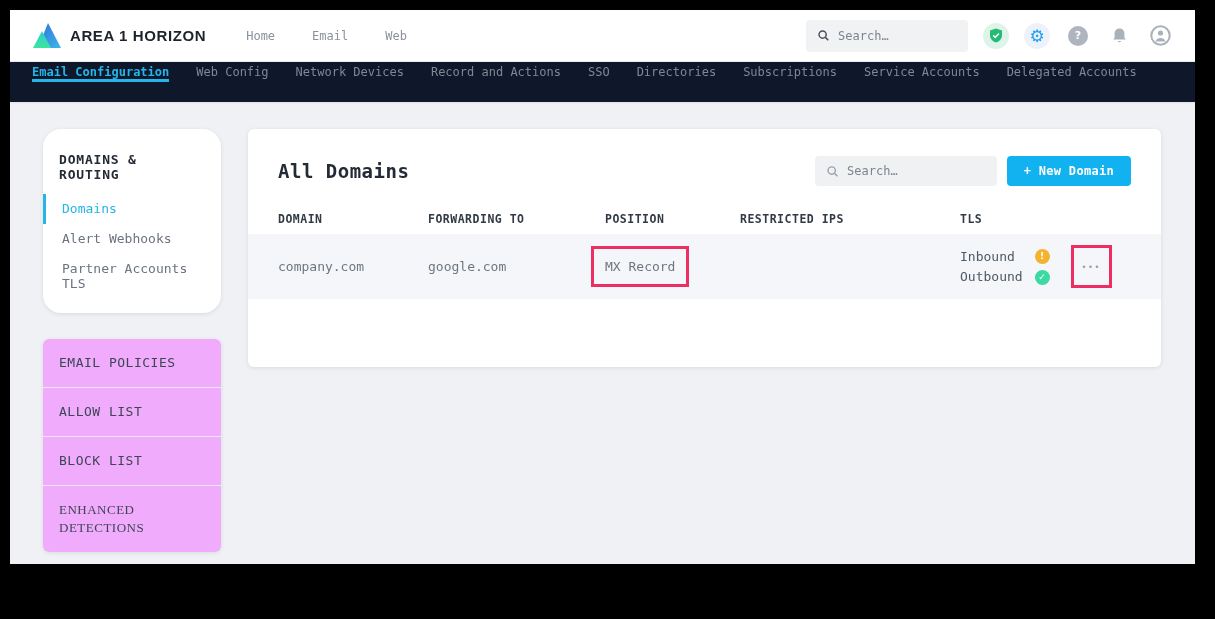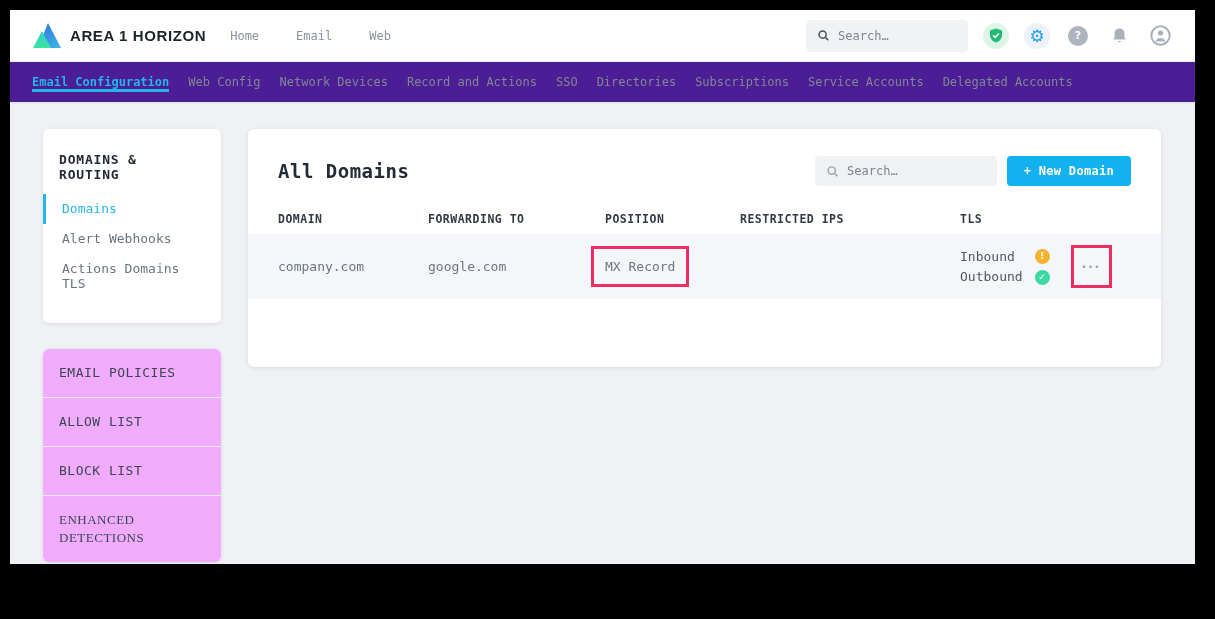--- a/index.html
+++ b/index.html
@@ -3,42 +3,42 @@
 <meta charset="utf-8">
 <style>
   * { margin:0; padding:0; box-sizing:border-box; }
   html,body { width:1215px; height:619px; background:#000; font-family:"DejaVu Sans Mono", monospace; }
   .app { position:absolute; left:10px; top:10px; width:1185px; height:554px; background:#fff; overflow:hidden; }
 
   
   .topbar { height:52px; display:flex; align-items:center; padding:0 22px; background:#fff; border-bottom:1px solid #ecedef; }
   .logo { display:flex; align-items:center; gap:8px; }
   .brand { font-family:"Liberation Sans", sans-serif; font-weight:bold; font-size:15px; letter-spacing:0.6px; color:#1e232b; }
-  .topnav { display:flex; gap:37px; margin-left:24px; }
+  .topnav { display:flex; gap:37px; margin-left:40px; }
   .topnav a { font-size:12px; color:#8a929d; text-decoration:none; }
   .top-right { margin-left:auto; display:flex; align-items:center; gap:15px; }
   .searchbox { display:flex; align-items:center; gap:9px; background:#f1f2f4; border-radius:4px; height:32px; width:162px; padding:0 12px; }
   .searchbox input { border:none; outline:none; background:transparent; font-family:inherit; font-size:12px; color:#3c434d; width:100%; }
   .searchbox input::placeholder { color:#7d8590; }
   .iconbtn { width:26px; height:26px; border-radius:50%; display:flex; align-items:center; justify-content:center; cursor:pointer; }
   .shield-bg { background:#dff4e9; }
   .gear-bg  { background:#edf1fa; }
   .gear-glyph { color:#1e9ff2; font-size:17px; font-family:"DejaVu Sans", sans-serif; }
   .help-circle { width:20px; height:20px; border-radius:50%; background:#aeb5bf; color:#fff; font-size:11px; font-weight:bold; display:flex; align-items:center; justify-content:center; font-family:"DejaVu Sans", sans-serif; }
 
   
-  .subnav { height:40px; display:flex; align-items:center; gap:19px; padding:0 22px; background:#4c1d95; box-shadow:0 1px 2px rgba(0,0,0,0.07); position:relative; }
+  .subnav { height:40px; display:flex; align-items:flex-start; gap:27px; padding:0 22px; background:#0f172a; box-shadow:0 1px 2px rgba(0,0,0,0.07); position:relative; }
   .tab { font-size:12px; color:#7f8893; display:flex; align-items:center; cursor:pointer; border-bottom:3px solid transparent; padding-top:3px; }
   .tab.active { color:#24b5e9; font-weight:bold; border-bottom-color:#24b5e9; }
 
   
   .content { height:501px; background:#f0f1f4; display:flex; padding:27px 34px 0 33px; }
   .sidebar { width:178px; flex:none; }
   .card { background:#fff; border-radius:6px; box-shadow:0 1px 4px rgba(20,30,50,0.10); }
-  .card-nav { padding:13px 0 24px; }
+  .card-nav { padding:13px 0 14px;border-radius:18px; }
   .side-title { font-size:13px; font-weight:bold; color:#242b36; letter-spacing:0.8px; padding:10px 16px 12px; }
   .side-item { font-size:13px; color:#6a7480; padding:7px 16px 8px; border-left:3px solid transparent; cursor:pointer; }
   .side-item.active { color:#24b5e9; border-left-color:#24b5e9; }
   .card-sections { margin-top:26px; overflow:hidden; }
   .section-item { background:#f0abfc; font-size:13px; letter-spacing:0.5px; color:#3d4654; padding:15px 16px; border-bottom:1px solid #e7e9ec; cursor:pointer; line-height:18px; }
   .section-item:last-child { border-bottom:none; }
   .card-retract { margin-top:33px; overflow:hidden; }
   .card-retract .section-item { border-bottom:none; }
 
   
@@ -142,21 +142,21 @@
     <div class="tab">Delegated Accounts</div>
   </div>
 
   <div class="content">
 
     <div class="sidebar">
       <div class="card card-nav">
         <div class="side-title">DOMAINS &amp; ROUTING</div>
         <div class="side-item active">Domains</div>
         <div class="side-item">Alert Webhooks</div>
-        <div class="side-item">Actions Domains TLS</div>
+        <div class="side-item">Partner Accounts TLS</div>
       </div>
 
       <div class="card card-sections">
         <div class="section-item">EMAIL POLICIES</div>
         <div class="section-item">ALLOW LIST</div>
         <div class="section-item">BLOCK LIST</div>
         <div class="section-item" style="width:178px;font-family:Liberation Serif, serif;">ENHANCED DETECTIONS</div>
       </div>
 
       <div class="card card-retract">

